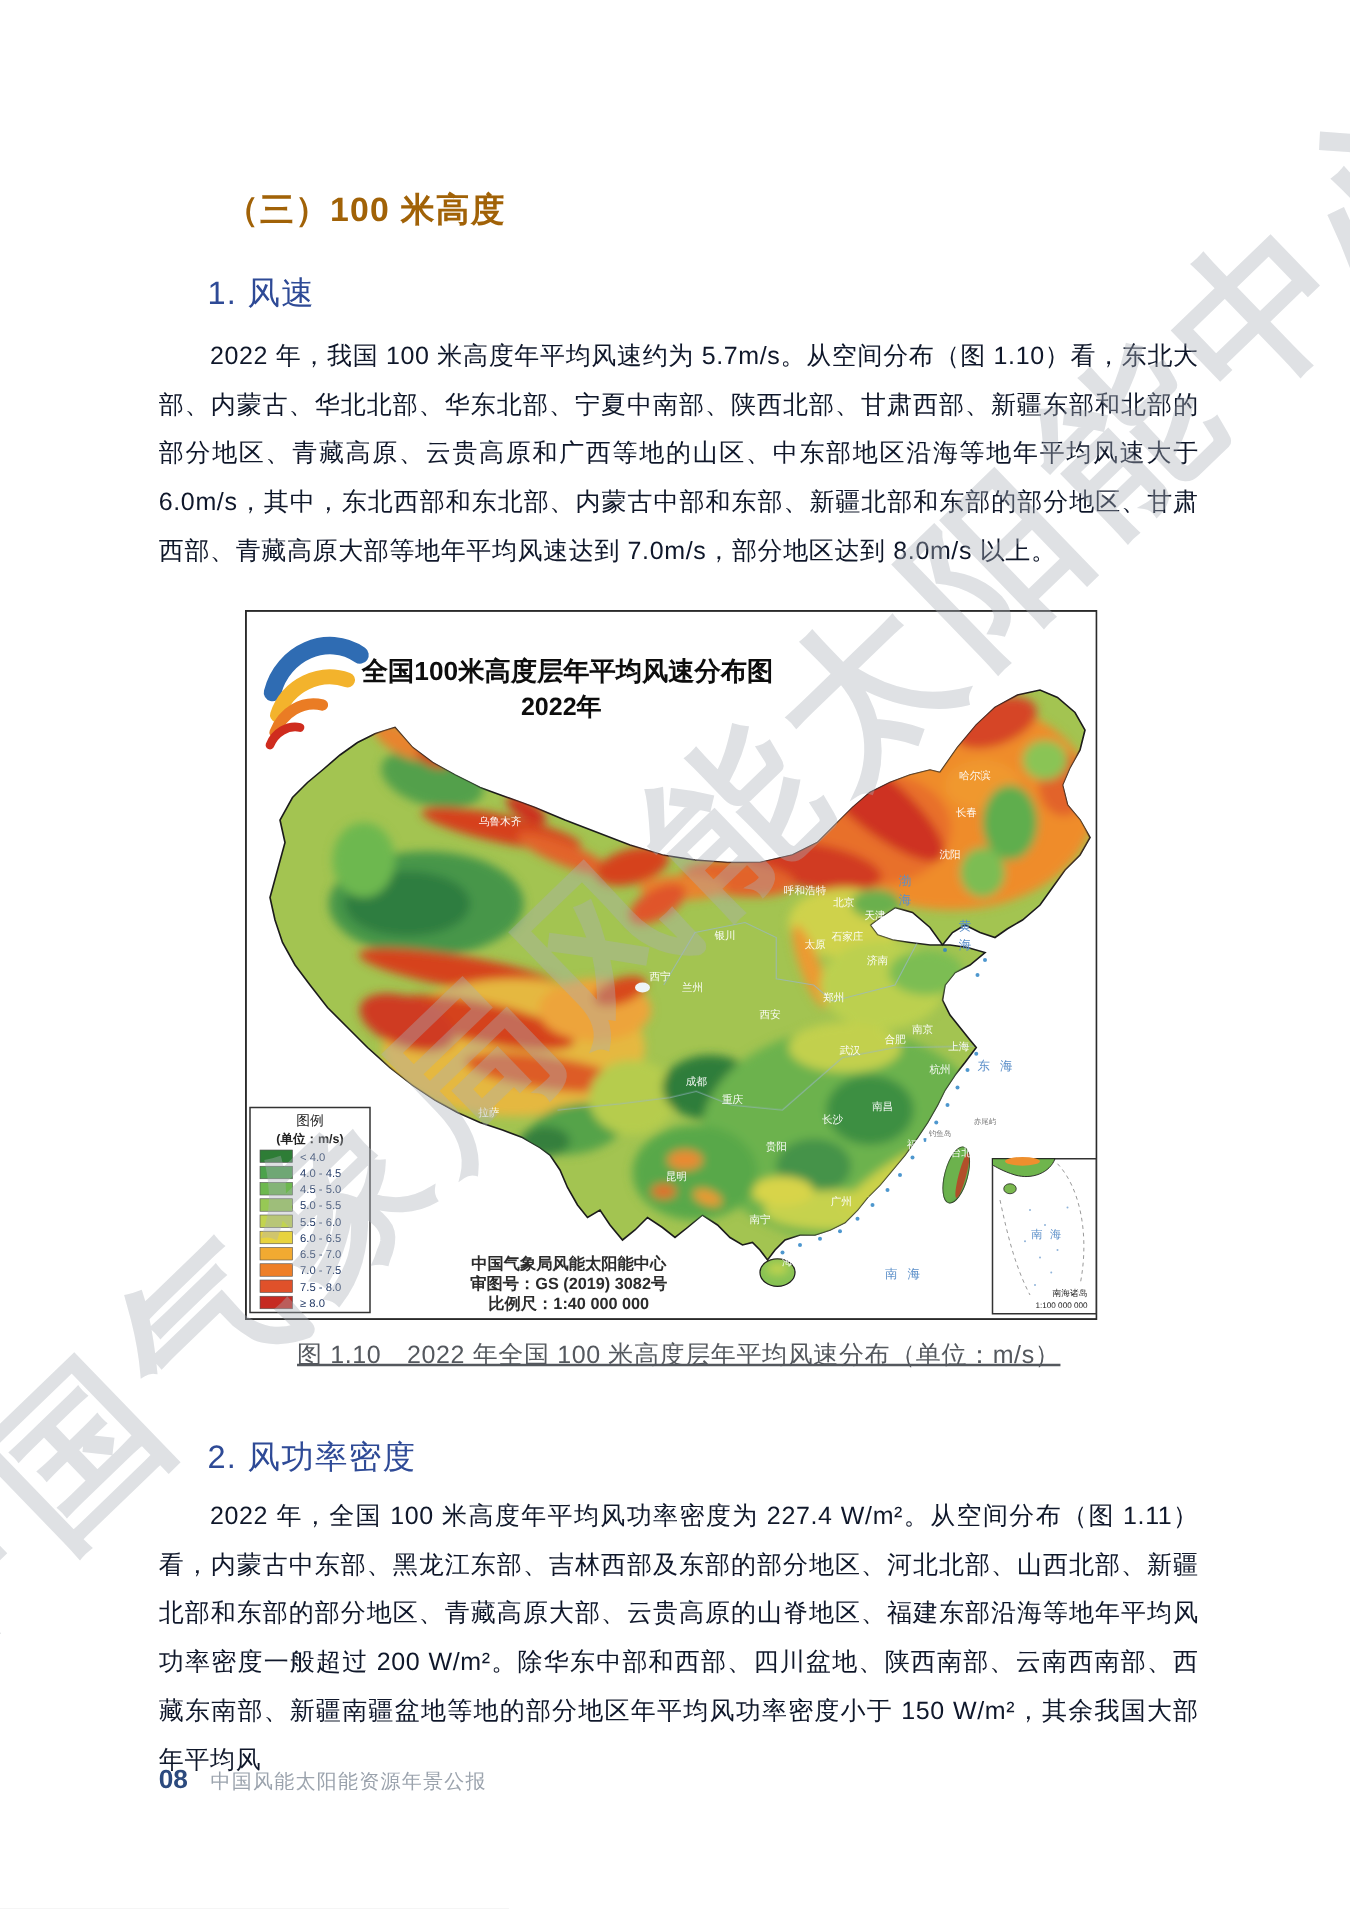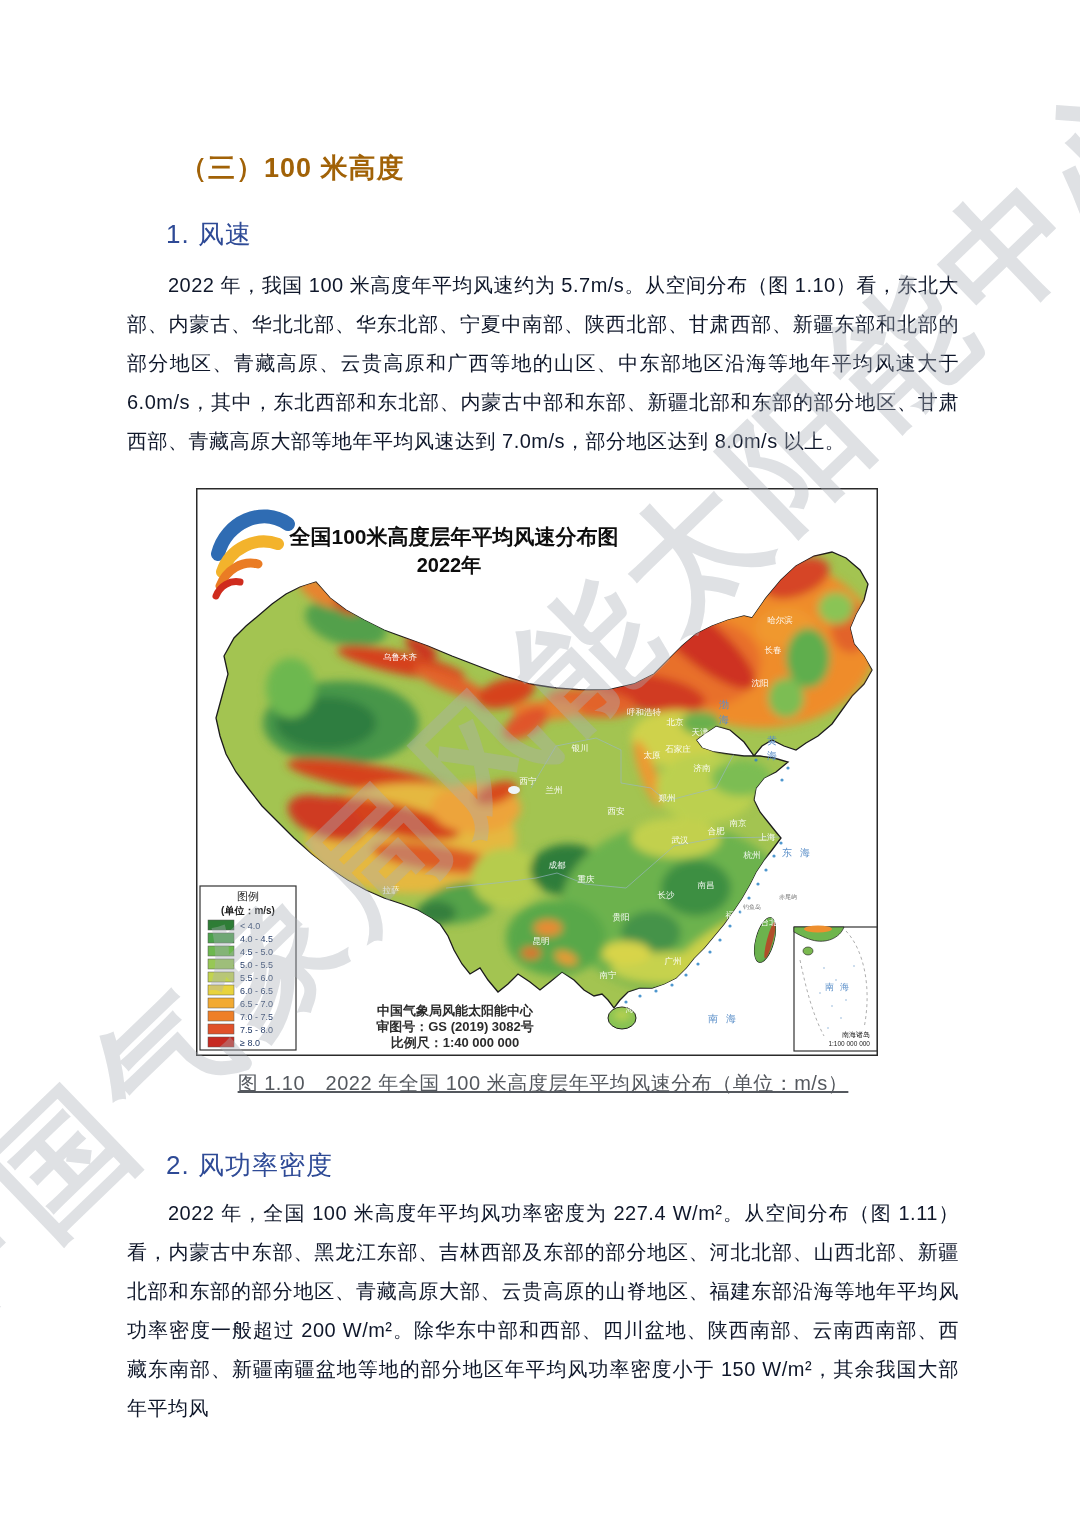--- a/index.html
+++ b/index.html
@@ -294,14 +294,18 @@
         <text x="674" y="558" text-anchor="end" font-size="6.5" fill="#222222">1:100 000 000</text>
       </g>
     </svg>
   </div>
 
   <div class="caption">图 1.10　2022 年全国 100 米高度层年平均风速分布（单位：m/s）</div>
 
   <div class="h2 second">2. 风功率密度</div>
   <div class="para p2">2022 年，全国 100 米高度年平均风功率密度为 227.4 W/m²。从空间分布（图 1.11）看，内蒙古中东部、黑龙江东部、吉林西部及东部的部分地区、河北北部、山西北部、新疆北部和东部的部分地区、青藏高原大部、云贵高原的山脊地区、福建东部沿海等地年平均风功率密度一般超过 200 W/m²。除华东中部和西部、四川盆地、陕西南部、云南西南部、西藏东南部、新疆南疆盆地等地的部分地区年平均风功率密度小于 150 W/m²，其余我国大部年平均风</div>
 
+  <div class="footer">
+    <span class="pageno">08</span>
+    <span class="journal">中国风能太阳能资源年景公报</span>
+  </div>
 
 </div>
 
 </body></html>

